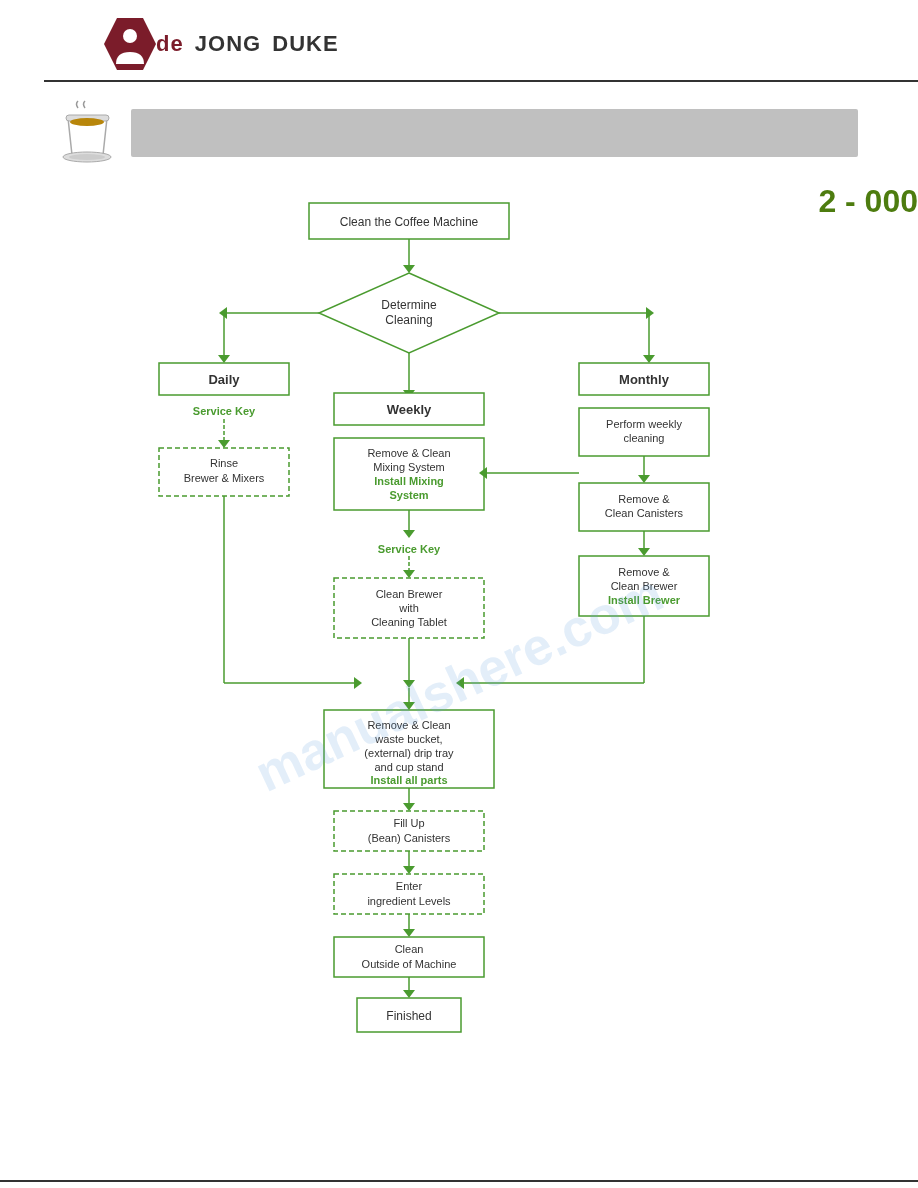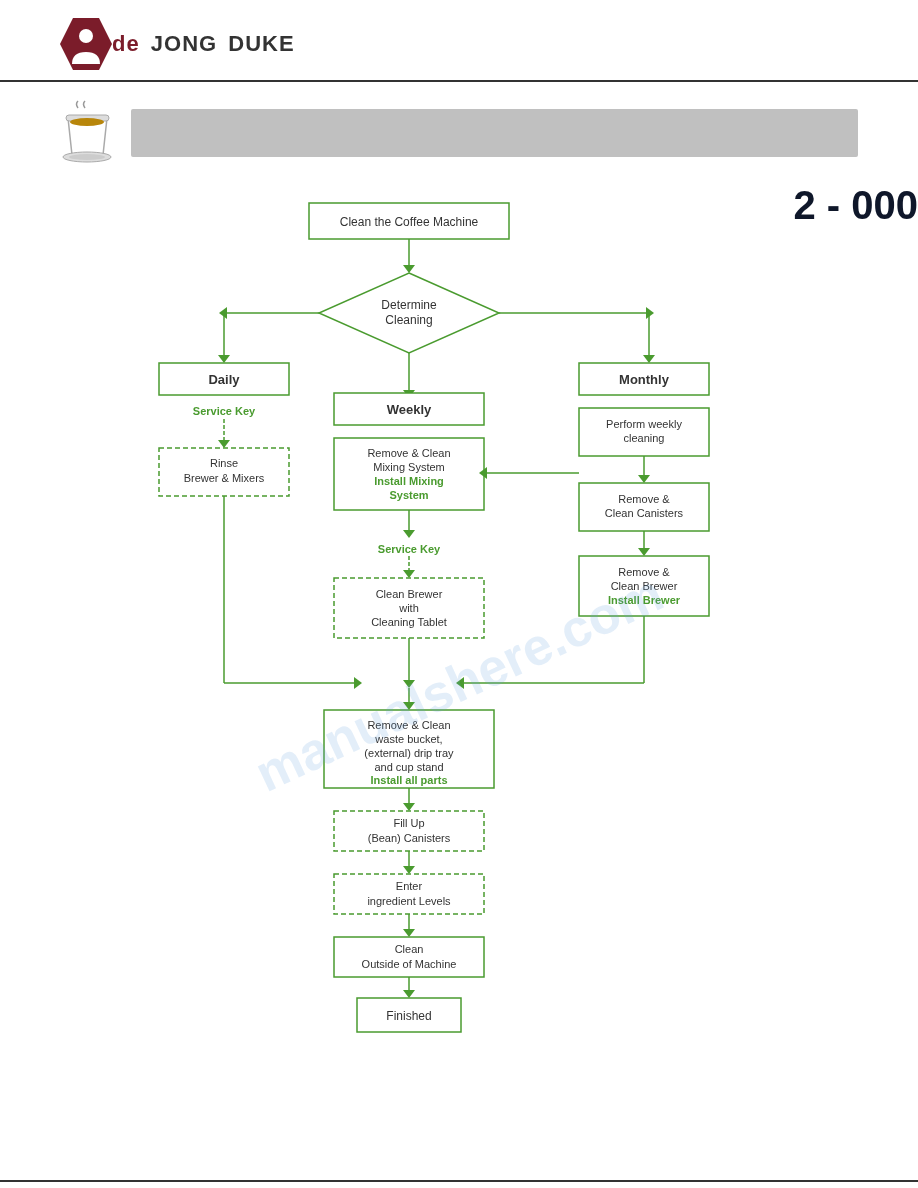--- a/index.html
+++ b/index.html
@@ -11,20 +11,21 @@
       position: relative;
       overflow-x: hidden;
     }
 
     
     .header {
       padding: 18px 60px 10px 60px;
       border-bottom: 2px solid #333;
       display: flex;
       align-items: center;
+      margin-left: 44px;
     }
     .logo-container {
       display: flex;
       align-items: center;
     }
     .logo-text {
       font-size: 22px;
       font-weight: normal;
       letter-spacing: 1px;
       color: #333;
@@ -70,23 +71,23 @@
     .main-content {
       padding: 10px 60px 40px 60px;
       position: relative;
     }
 
     
     .page-code {
       position: absolute;
       right: 0;
       top: 0;
-      font-size: 40px;
-      font-weight: bold;
-      color: #0f172a;
+      font-size: 32px;
+      font-weight: bold;
+      color: #4d7c0f;
     }
 
     
     .watermark {
       position: absolute;
       top: 50%;
       left: 50%;
       transform: translate(-50%, -50%) rotate(-25deg);
       font-size: 52px;
       color: rgba(100, 160, 220, 0.18);

